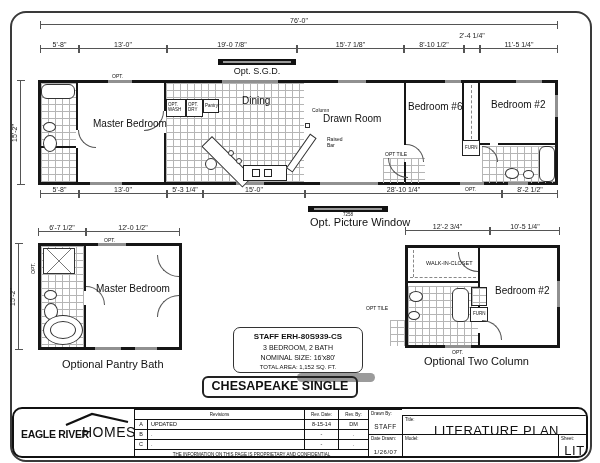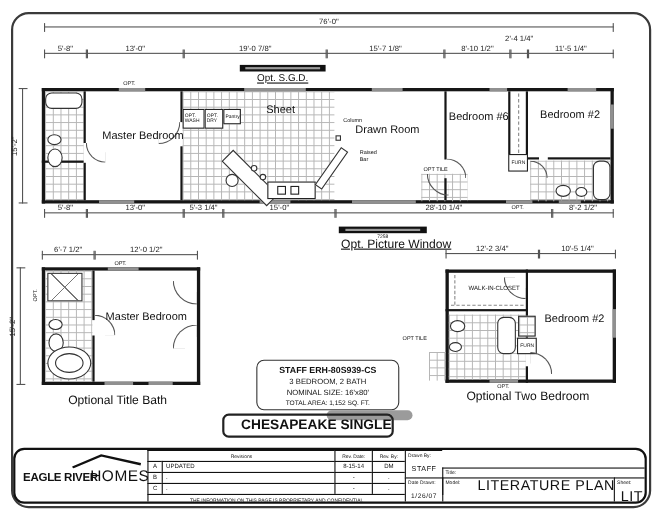--- a/index.html
+++ b/index.html
@@ -39,34 +39,34 @@
   .dlabel{position:absolute;left:50%;bottom:1px;transform:translateX(-50%);
           font-size:7px;white-space:nowrap;color:#222;}
   .dim.raised .dlabel{bottom:10px;}
   .vdim{position:absolute;border-left:1px solid #555;width:0;}
   .vdim::before,.vdim::after{content:"";position:absolute;left:-4px;width:8px;height:1px;background:#555;}
   .vdim::before{top:0}.vdim::after{bottom:0}
   .vlabel{position:absolute;top:50%;left:-7px;transform:translate(-50%,-50%) rotate(-90deg);
           font-size:7px;white-space:nowrap;color:#222;}
   
   .room{position:absolute;font-size:10px;white-space:nowrap;color:#111;}
-  .lbl{position:absolute;font-size:6px;white-space:nowrap;color:#111;text-decoration:underline;}
+  .lbl{position:absolute;font-size:6px;white-space:nowrap;color:#111;}
   .lbl5{position:absolute;font-size:5px;white-space:nowrap;color:#111;}
   .lbl45{position:absolute;font-size:4.5px;white-space:nowrap;color:#111;}
   .cap{position:absolute;font-size:11px;white-space:nowrap;color:#111;}
   .ctr{text-align:center;}
   
   .model-box{position:absolute;left:233px;top:327px;width:130px;height:46px;border:1px solid #333;
              border-radius:7px;text-align:center;padding-top:3px;box-sizing:border-box;line-height:1.45;}
   .mb1{font-size:8px;font-weight:bold;}
   .mb2{font-size:7px;}
   .mb3{font-size:7px;}
   .mb4{font-size:6px;}
   .series-box{position:absolute;left:202px;top:376px;width:152px;height:18px;border:2px solid #222;
-              border-radius:6px;text-align:right;font-size:12.5px;font-weight:bold;line-height:16px;}
+              border-radius:6px;text-align:center;font-size:12.5px;font-weight:bold;line-height:16px;}
   .grey-pill{position:absolute;left:297px;top:373px;width:78px;height:9px;background:#9b9b9b;border-radius:5px;}
   
   .tb{position:absolute;left:12px;top:407px;width:576px;height:51px;border:2px solid #111;
       border-radius:10px;box-sizing:border-box;overflow:hidden;background:#fff;}
   .tbc{position:absolute;box-sizing:border-box;border-left:1px solid #111;border-top:1px solid #111;}
   .tb-h{font-size:4.5px;text-align:center;line-height:9px;}
   .tb-v{font-size:5.5px;text-align:center;line-height:9px;}
   .fieldlbl{position:absolute;left:2px;top:1px;font-size:4.5px;color:#111;}
   .bigval{position:absolute;left:0;right:0;bottom:2px;text-align:center;font-size:13px;letter-spacing:.5px;}
   .brand{position:absolute;left:0;top:0;width:118px;height:47px;}
@@ -177,21 +177,21 @@
   <div class="fx oval" style="left:523px;top:170px;width:11px;height:9px"></div>
   <div class="fx tub" style="left:539px;top:146px;width:16px;height:36px"></div>
 
   <div class="arc bl" style="left:78px;top:130px;width:18px;height:18px"></div>
   <div class="arc br" style="left:144px;top:111px;width:20px;height:20px"></div>
   <div class="arc tr" style="left:406px;top:144px;width:18px;height:18px"></div>
   <div class="arc tr" style="left:482px;top:146px;width:16px;height:16px"></div>
   <div class="arc bl" style="left:388px;top:158px;width:20px;height:20px"></div>
 
   <div class="room" style="left:93px;top:118px">Master Bedroom</div>
-  <div class="room" style="left:242px;top:95px">Sheet</div>
+  <div class="room" style="left:242px;top:95px">Dining</div>
   <div class="room" style="left:323px;top:113px">Drawn Room</div>
   <div class="room" style="left:408px;top:101px">Bedroom #6</div>
   <div class="room" style="left:491px;top:99px">Bedroom #2</div>
 
   <div class="vdim" style="left:20px;top:80px;height:105px">
       <span class="vlabel">15'-2"</span>
     </div>
 
   <div class="dim" style="left:40px;top:193px;width:39px">
       <span class="dlabel">5'-8"</span>
@@ -243,21 +243,21 @@
   <div class="fx shower" style="left:43px;top:248px;width:32px;height:26px"></div>
   <div class="fx oval" style="left:44px;top:290px;width:13px;height:10px"></div>
   <div class="fx oval" style="left:44px;top:303px;width:14px;height:17px"></div>
   <div class="fx oval" style="left:43px;top:315px;width:40px;height:30px"></div>
   <div class="fx oval" style="left:50px;top:321px;width:26px;height:18px"></div>
   <div class="arc tr" style="left:86px;top:286px;width:19px;height:19px"></div>
   <div class="arc bl" style="left:157px;top:255px;width:22px;height:22px"></div>
   <div class="arc tl" style="left:157px;top:295px;width:22px;height:22px"></div>
 
   <div class="room" style="left:96px;top:283px">Master Bedroom</div>
-  <div class="cap" style="left:62px;top:358px">Optional Title Bath</div>
+  <div class="cap" style="left:62px;top:358px">Optional Pantry Bath</div>
 
   <div class="dim" style="left:405px;top:230px;width:85px">
       <span class="dlabel">12'-2 3/4"</span>
     </div>
   <div class="dim" style="left:490px;top:230px;width:70px">
       <span class="dlabel">10'-5 1/4"</span>
     </div>
 
   <div class="wall" style="left:405px;top:245px;width:155px;height:3px"></div>
   <div class="wall" style="left:405px;top:345px;width:155px;height:3px"></div>
@@ -279,21 +279,21 @@
   <div class="fx oval" style="left:408px;top:311px;width:12px;height:9px"></div>
   <div class="fx tub" style="left:452px;top:288px;width:17px;height:34px"></div>
   <div class="thin hatch" style="left:471px;top:287px;width:16px;height:19px"></div>
   <div class="thin" style="left:470px;top:307px;width:18px;height:15px"></div>
   <div class="lbl45" style="left:473px;top:311px">FURN</div>
   <div class="arc bl" style="left:458px;top:252px;width:20px;height:20px"></div>
   <div class="arc tr" style="left:482px;top:320px;width:20px;height:20px"></div>
 
   <div class="lbl5" style="left:426px;top:260px;font-size:5.5px">WALK-IN-CLOSET</div>
   <div class="room" style="left:495px;top:285px">Bedroom #2</div>
-  <div class="cap" style="left:424px;top:355px">Optional Two Bedroom</div>
+  <div class="cap" style="left:424px;top:355px">Optional Two Column</div>
 
   <div class="model-box">
     <div class="mb1">STAFF ERH-80S939-CS</div>
     <div class="mb2">3 BEDROOM, 2 BATH</div>
     <div class="mb3">NOMINAL SIZE: 16'x80'</div>
     <div class="mb4">TOTAL AREA: 1,152 SQ. FT.</div>
   </div>
   <div class="grey-pill"></div>
   <div class="series-box">CHESAPEAKE SINGLE</div>
 
@@ -330,21 +330,21 @@
 
     <div class="tbc" style="left:354px;top:0;width:34px;height:25px">
       <span class="fieldlbl">Drawn By:</span>
       <span class="bigval" style="font-size:6.5px;bottom:4px">STAFF</span>
     </div>
     <div class="tbc" style="left:354px;top:25px;width:34px;height:26px">
       <span class="fieldlbl">Date Drawn:</span>
       <span class="bigval" style="font-size:6px;bottom:5px">1/26/07</span>
     </div>
 
-    <div class="tbc" style="left:388px;top:16px;width:188px;height:25px">
+    <div class="tbc" style="left:388px;top:6px;width:188px;height:25px">
       <span class="fieldlbl">Title:</span>
       <span class="bigval">LITERATURE PLAN</span>
     </div>
     <div class="tbc" style="left:388px;top:25px;width:156px;height:26px">
       <span class="fieldlbl">Model:</span>
     </div>
     <div class="tbc" style="left:544px;top:25px;width:32px;height:26px">
       <span class="fieldlbl">Sheet:</span>
       <span class="bigval">LIT</span>
     </div>

